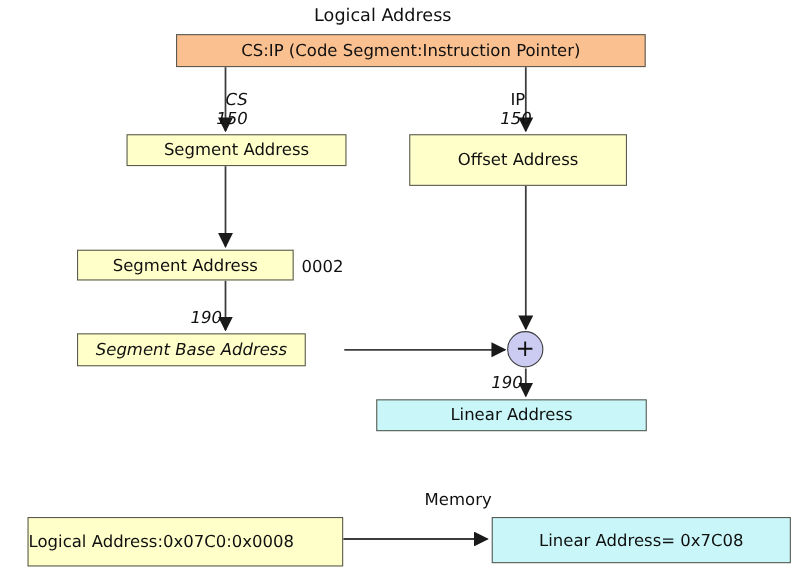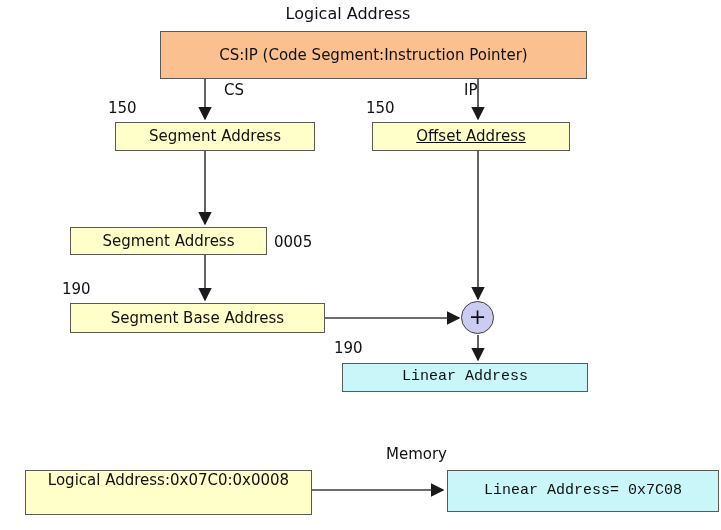--- a/index.html
+++ b/index.html
@@ -16,36 +16,36 @@
   svg.wires line{stroke:var(--line-color,#3c3c3c);stroke-width:1.6;}
   .box{
     position:absolute;z-index:1;
     border:1px solid var(--border-color,#5a5a52);
     display:flex;align-items:center;justify-content:center;
     font-size:15px;line-height:1.1;text-align:center;
     box-sizing:border-box;white-space:nowrap;
   }
   .box.orange{background:var(--orange-fill,#fac090);}
   .box.yellow{background:var(--yellow-fill,#ffffc9);}
-  .box.cyan{background:var(--cyan-fill,#c9f7f9);font-family:Liberation Mono, monospace;}
+  .box.cyan{background:var(--cyan-fill,#c9f7f9);}
   .lbl{position:absolute;z-index:2;font-size:15px;white-space:nowrap;}
   .title{font-size:16px;text-align:center;}
   .bits{
     position:absolute;z-index:2;display:flex;
-    justify-content:flex-start;font-size:15px;
+    justify-content:center;font-size:15px;font-style:italic;
   }
   .plus-circle{
     position:absolute;z-index:2;
     width:33px;height:33px;border-radius:50%;
     background:var(--plus-fill,#ccccf2);
     border:1px solid #3c3c3c;
     display:flex;align-items:center;justify-content:center;
     font-size:21px;box-sizing:border-box;padding-bottom:2px;
   }
-  .two-line{display:flex;flex-direction:column;justify-content:space-between;white-space:nowrap;}
+  .two-line{display:flex;flex-direction:row;justify-content:space-between;white-space:nowrap;}
   .two-line div{line-height:1.25;}
   .annot{position:absolute;z-index:2;font-size:15px;text-align:center;line-height:1.2;}
 </style>
 </head>
 <body>
 
 <div class="stage">
 
   <svg class="wires" width="721" height="530">
     <defs>
@@ -58,47 +58,47 @@
     <line x1="205" y1="151" x2="205" y2="224" marker-end="url(#arr)"></line>
     <line x1="205" y1="255" x2="205" y2="300" marker-end="url(#arr)"></line>
     <line x1="478" y1="151" x2="478" y2="299" marker-end="url(#arr)"></line>
     <line x1="313" y1="318" x2="459" y2="318" marker-end="url(#arr)"></line>
     <line x1="478" y1="335" x2="478" y2="360" marker-end="url(#arr)"></line>
     <line x1="312" y1="490" x2="443" y2="490" marker-end="url(#arr)"></line>
   </svg>
 
   <div class="lbl title" style="left:238px;top:4px;width:220px;text-align:center;">Logical Address</div>
 
-  <div class="box orange" style="left:160px;top:31px;width:427px;height:48px;">CS:IP (Code Segment:Instruction Pointer)</div>
+  <div class="box orange" style="left:160px;top:31px;width:427px;height:30px;">CS:IP (Code Segment:Instruction Pointer)</div>
 
-  <div class="lbl" style="left:224px;top:81px;">CS</div>
+  <div class="lbl" style="left:205px;top:81px;font-style:italic;">CS</div>
   <div class="lbl" style="left:464px;top:81px;">IP</div>
 
   <div class="bits" style="left:108px;top:99px;width:206px;">
     <span>15</span>
     <span>0</span>
   </div>
   <div class="bits" style="left:366px;top:99px;width:206px;">
     <span>15</span>
     <span>0</span>
   </div>
 
   <div class="box yellow" style="left:115px;top:122px;width:200px;height:29px;">Segment Address</div>
-  <div class="box yellow" style="left:372px;top:122px;width:198px;height:29px;text-decoration:underline;">Offset Address</div>
+  <div class="box yellow" style="left:372px;top:122px;width:198px;height:47px;">Offset Address</div>
 
 
   <div class="box yellow" style="left:70px;top:227px;width:197px;height:28px;">Segment Address</div>
-  <div class="lbl" style="left:274px;top:233px;">0005</div>
+  <div class="lbl" style="left:274px;top:233px;">0002</div>
 
   <div class="bits" style="left:62px;top:280px;width:251px;">
     <span>19</span>
     <span>0</span>
   </div>
 
-  <div class="box yellow" style="left:70px;top:303px;width:255px;height:30px;">Segment Base Address</div>
+  <div class="box yellow" style="left:70px;top:303px;width:208px;height:30px;font-style:italic;">Segment Base Address</div>
 
   <div class="plus-circle" style="left:461px;top:301px;">+</div>
 
   <div class="bits" style="left:334px;top:339px;width:254px;">
     <span>19</span>
     <span>0</span>
   </div>
 
   <div class="box cyan" style="left:342px;top:363px;width:246px;height:29px;">Linear Address</div>
 

